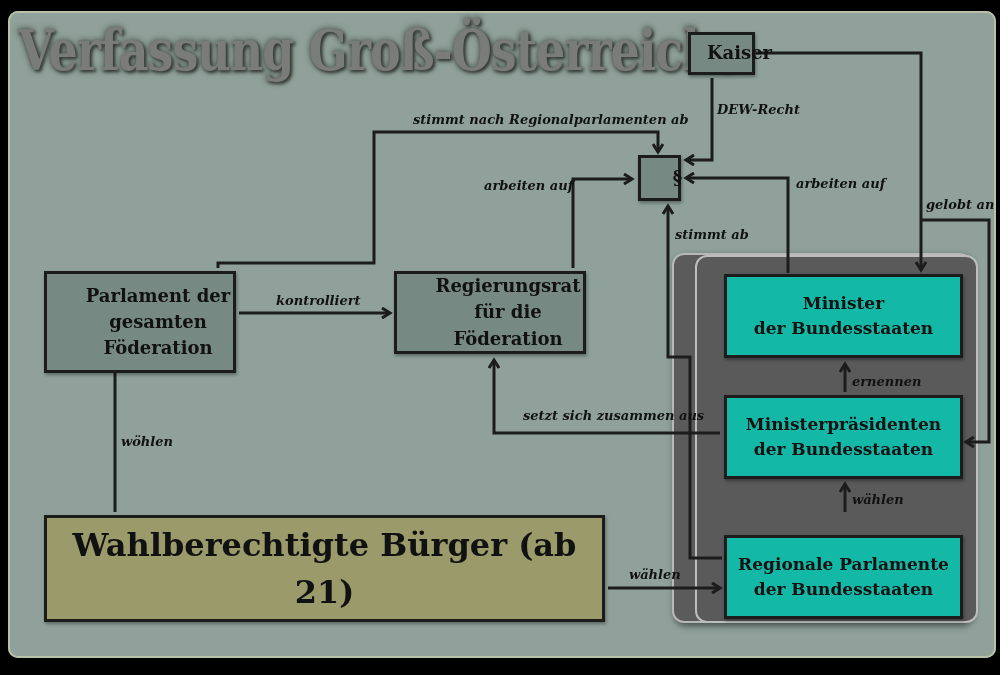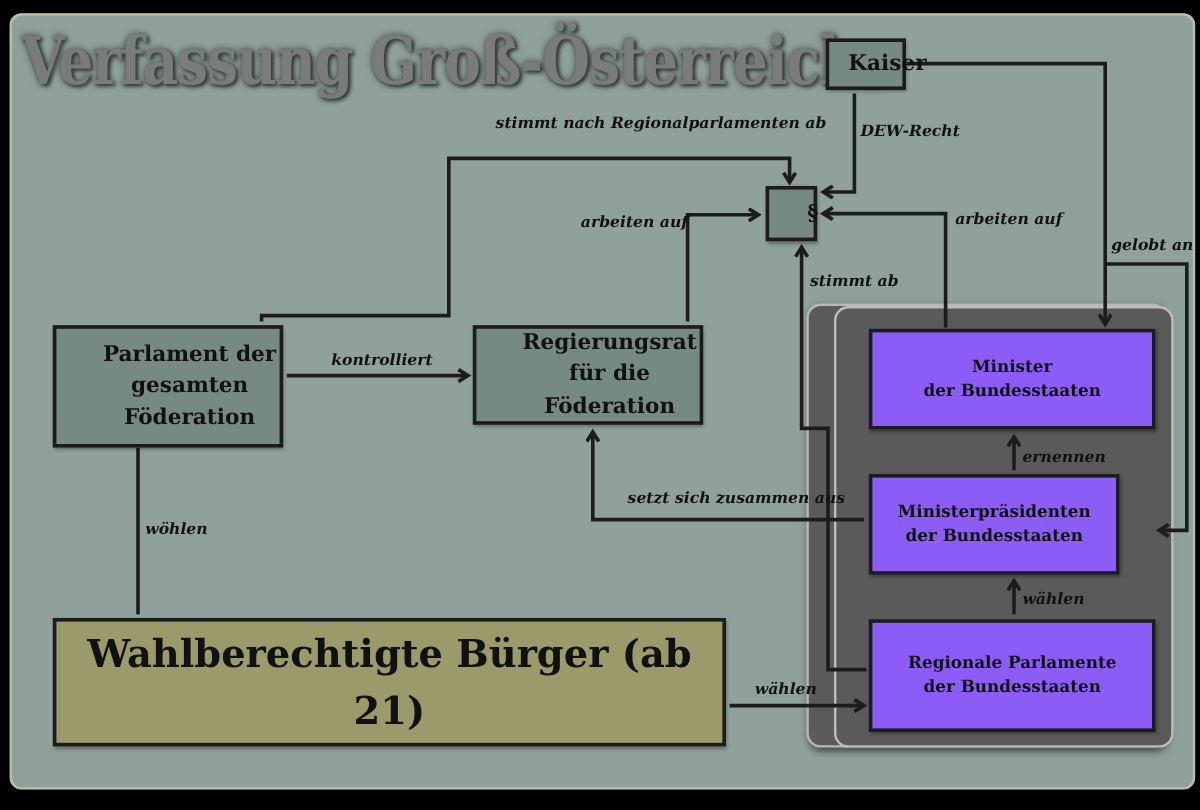--- a/index.html
+++ b/index.html
@@ -2,21 +2,21 @@
 <html><head>
 <meta charset="utf-8">
 <style>
   html, body { margin:0; padding:0; background:#000; }
   body { width:1000px; height:675px; position:relative; overflow:hidden; font-family:"DejaVu Serif", serif; }
   .panel { position:absolute; left:8px; top:11px; width:988px; height:647px; background:#8fa19a; border-radius:10px; box-shadow: inset 0 0 0 2px #b9c0a8; }
   .title { position:absolute; left:18px; top:18px; font-family:"DejaVu Serif", serif; font-weight:bold; font-size:46px; letter-spacing:-1px; color:#7a7c7a; text-shadow: 0 0 6px #3b403c, 2px 2px 3px #2f332f; transform: scaleY(1.2); transform-origin: left top; white-space:nowrap; }
   .node { position:absolute; border:3px solid #1b1c1b; box-sizing:border-box; display:flex; align-items:center; justify-content:center; text-align:center; color:#111; font-family:"DejaVu Serif", serif; font-weight:bold; box-shadow: 1px 2px 3px rgba(0,0,0,0.35); }
   .node span { display:block; line-height:1.45; }
   .n-dark { background:#778983; font-size:18px;padding-left:36px; }
-  .n-light { background:#8b5cf6; font-size:14px; }
+  .n-light { background:#14b8a6; font-size:17px; }
   .n-citizens { background:#9a9a6a; font-size:32px; }
   .container-outer { position:absolute; left:672px; top:253px; width:300px; height:370px; background:#5b5b5b; border:2px solid #b8b8b8; border-radius:12px; box-sizing:border-box; box-shadow: 2px 3px 6px rgba(0,0,0,0.5); }
   .container-inner { position:absolute; left:695px; top:255px; width:283px; height:368px; background:#5a5a5a; border:2px solid #bdbdbd; border-radius:12px; box-sizing:border-box; }
   svg.edges { position:absolute; left:0; top:0; width:1000px; height:675px; pointer-events:none; }
   .lbl { position:absolute; font-family:"DejaVu Serif", serif; font-style:italic; font-weight:bold; font-size:13px; color:#111; white-space:nowrap; }
 </style>
 </head>
 <body>
 
 <div class="panel"></div>
@@ -84,39 +84,39 @@
   </div>
 </div>
 
 <div class="node n-light" style="left:724px; top:274px; width:239px; height:84px;">
   <div>
     <span>Minister</span>
     <span>der Bundesstaaten</span>
   </div>
 </div>
 
-<div class="node n-light" style="left:724px; top:395px; width:209px; height:84px;">
+<div class="node n-light" style="left:724px; top:395px; width:239px; height:84px;">
   <div>
     <span>Ministerpräsidenten</span>
     <span>der Bundesstaaten</span>
   </div>
 </div>
 
-<div class="node n-light" style="left:724px; top:516px; width:239px; height:94px;">
+<div class="node n-light" style="left:724px; top:535px; width:239px; height:84px;">
   <div>
     <span>Regionale Parlamente</span>
     <span>der Bundesstaaten</span>
   </div>
 </div>
 
 <div class="node n-citizens" style="left:44px; top:515px; width:561px; height:107px;">
   <span>Wahlberechtigte Bürger (ab 21)</span>
 </div>
 
-<div class="lbl" style="left:413px; top:96px;text-align:center;">stimmt nach Regionalparlamenten ab</div>
+<div class="lbl" style="left:413px; top:112px;text-align:center;">stimmt nach Regionalparlamenten ab</div>
 <div class="lbl" style="left:717px; top:102px;">DEW-Recht</div>
 <div class="lbl" style="left:484px; top:178px;">arbeiten auf</div>
 <div class="lbl" style="left:796px; top:176px;">arbeiten auf</div>
 <div class="lbl" style="left:926px; top:197px;">gelobt an</div>
 <div class="lbl" style="left:675px; top:227px;">stimmt ab</div>
 <div class="lbl" style="left:276px; top:293px;">kontrolliert</div>
 <div class="lbl" style="left:852px; top:374px; color:#111;">ernennen</div>
 <div class="lbl" style="left:523px; top:408px;">setzt sich zusammen aus</div>
 <div class="lbl" style="left:121px; top:434px;">wöhlen</div>
 <div class="lbl" style="left:852px; top:492px;">wählen</div>

